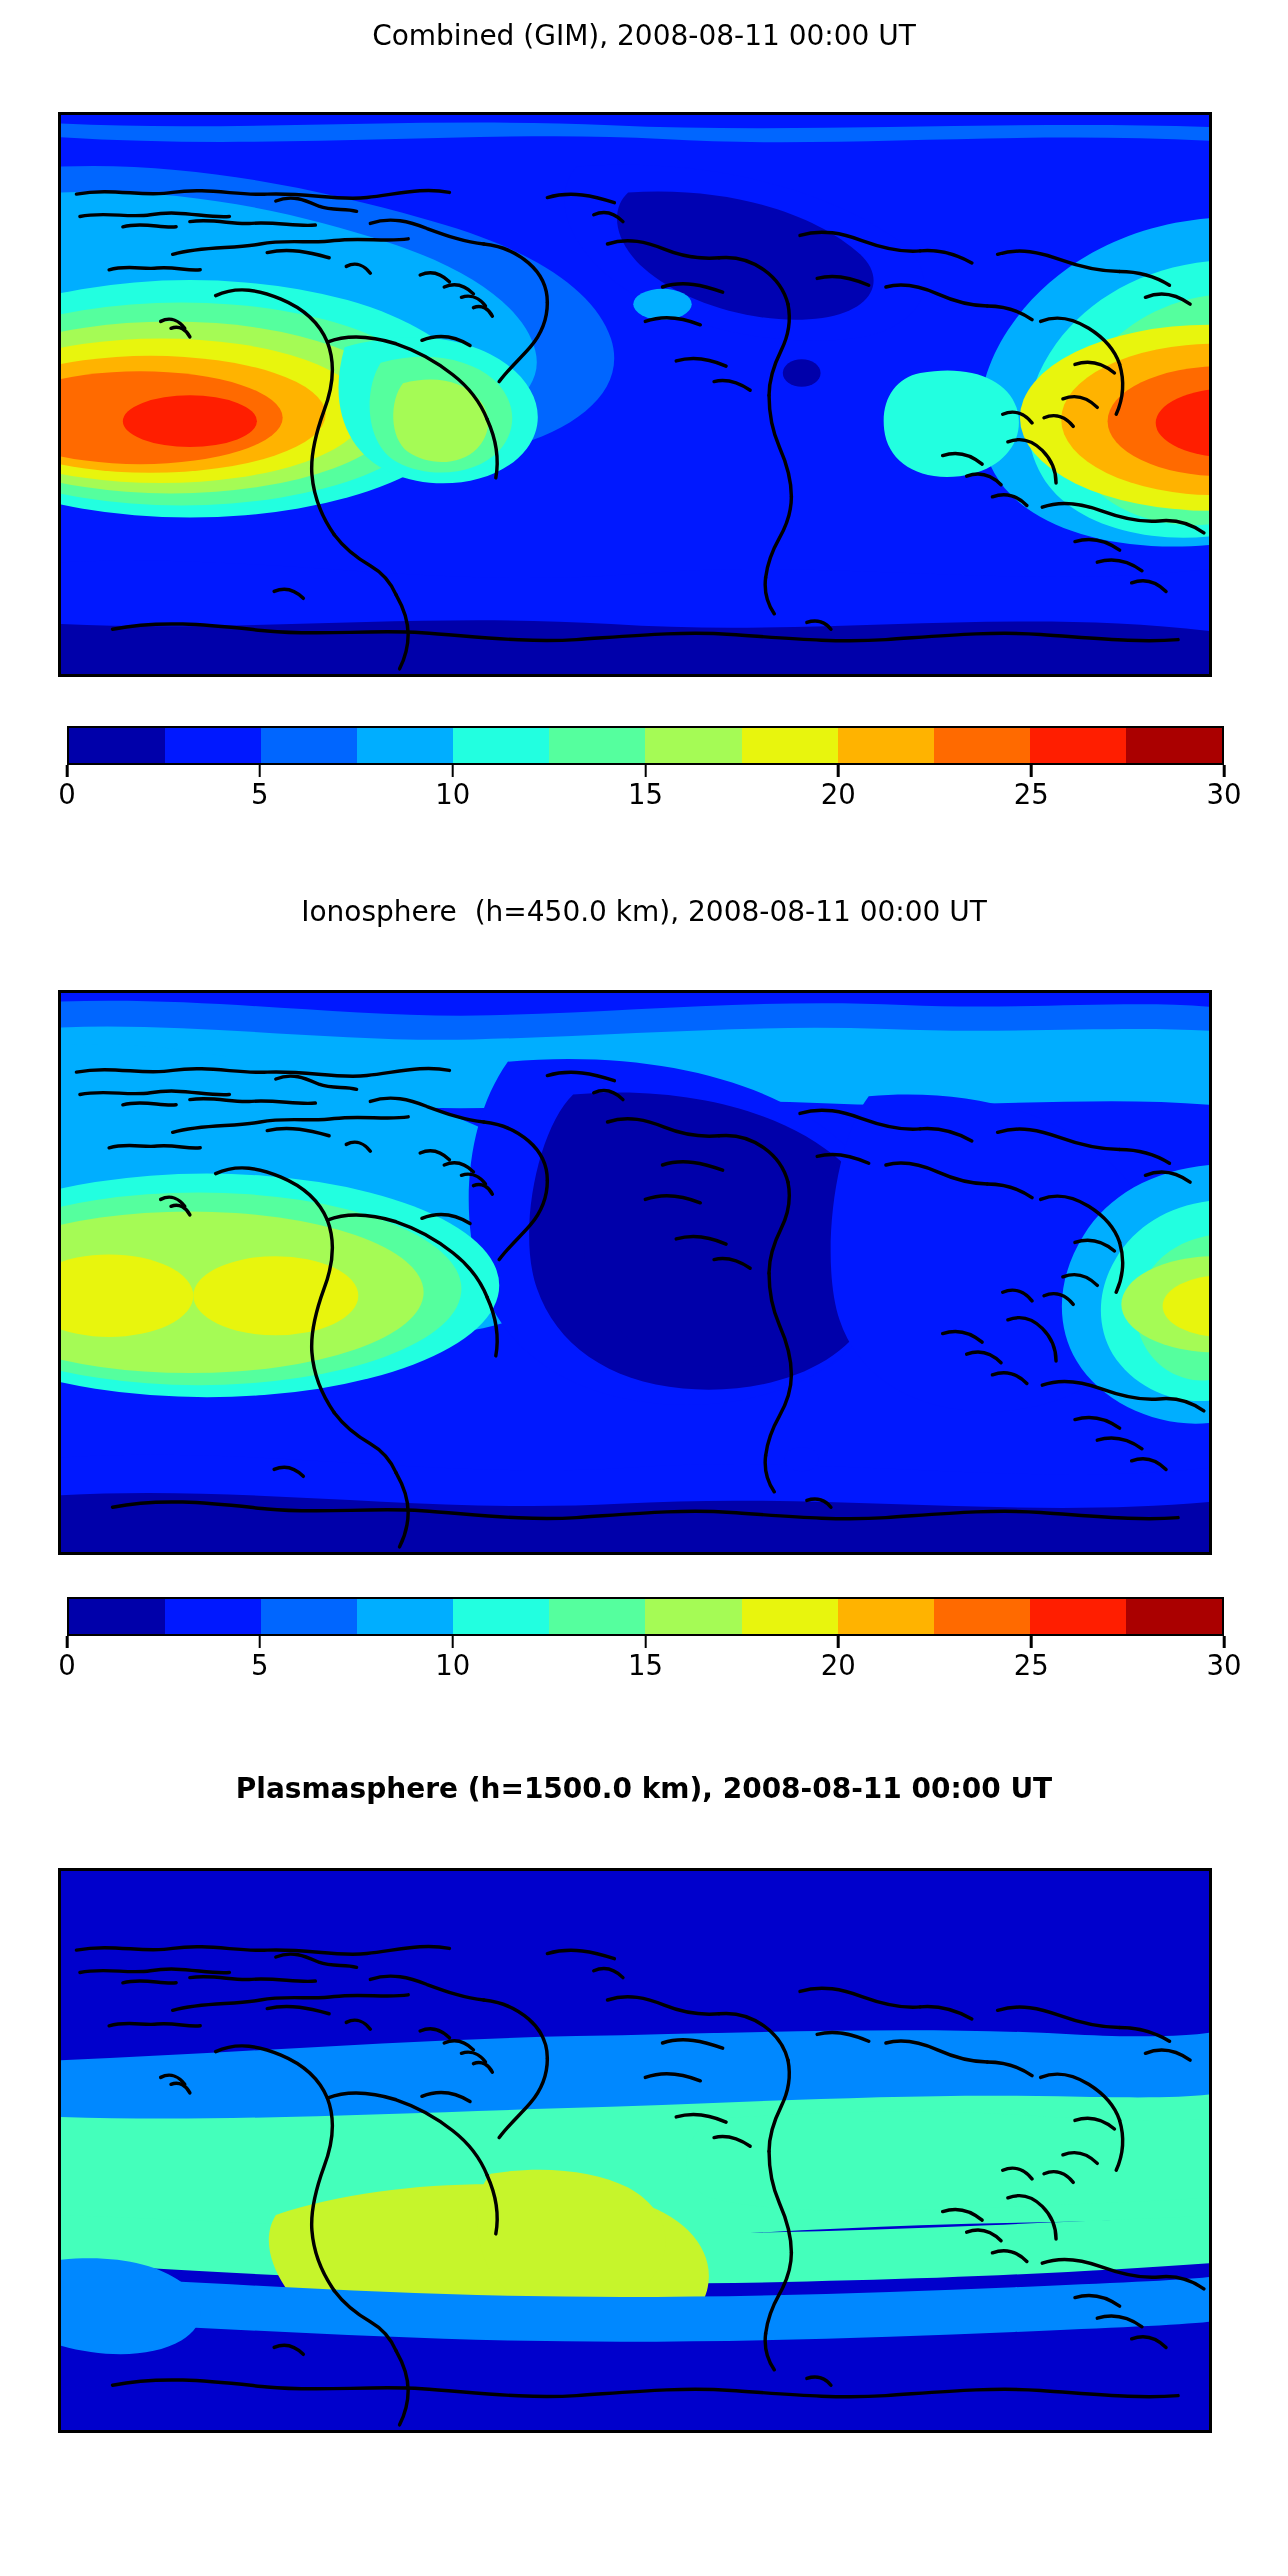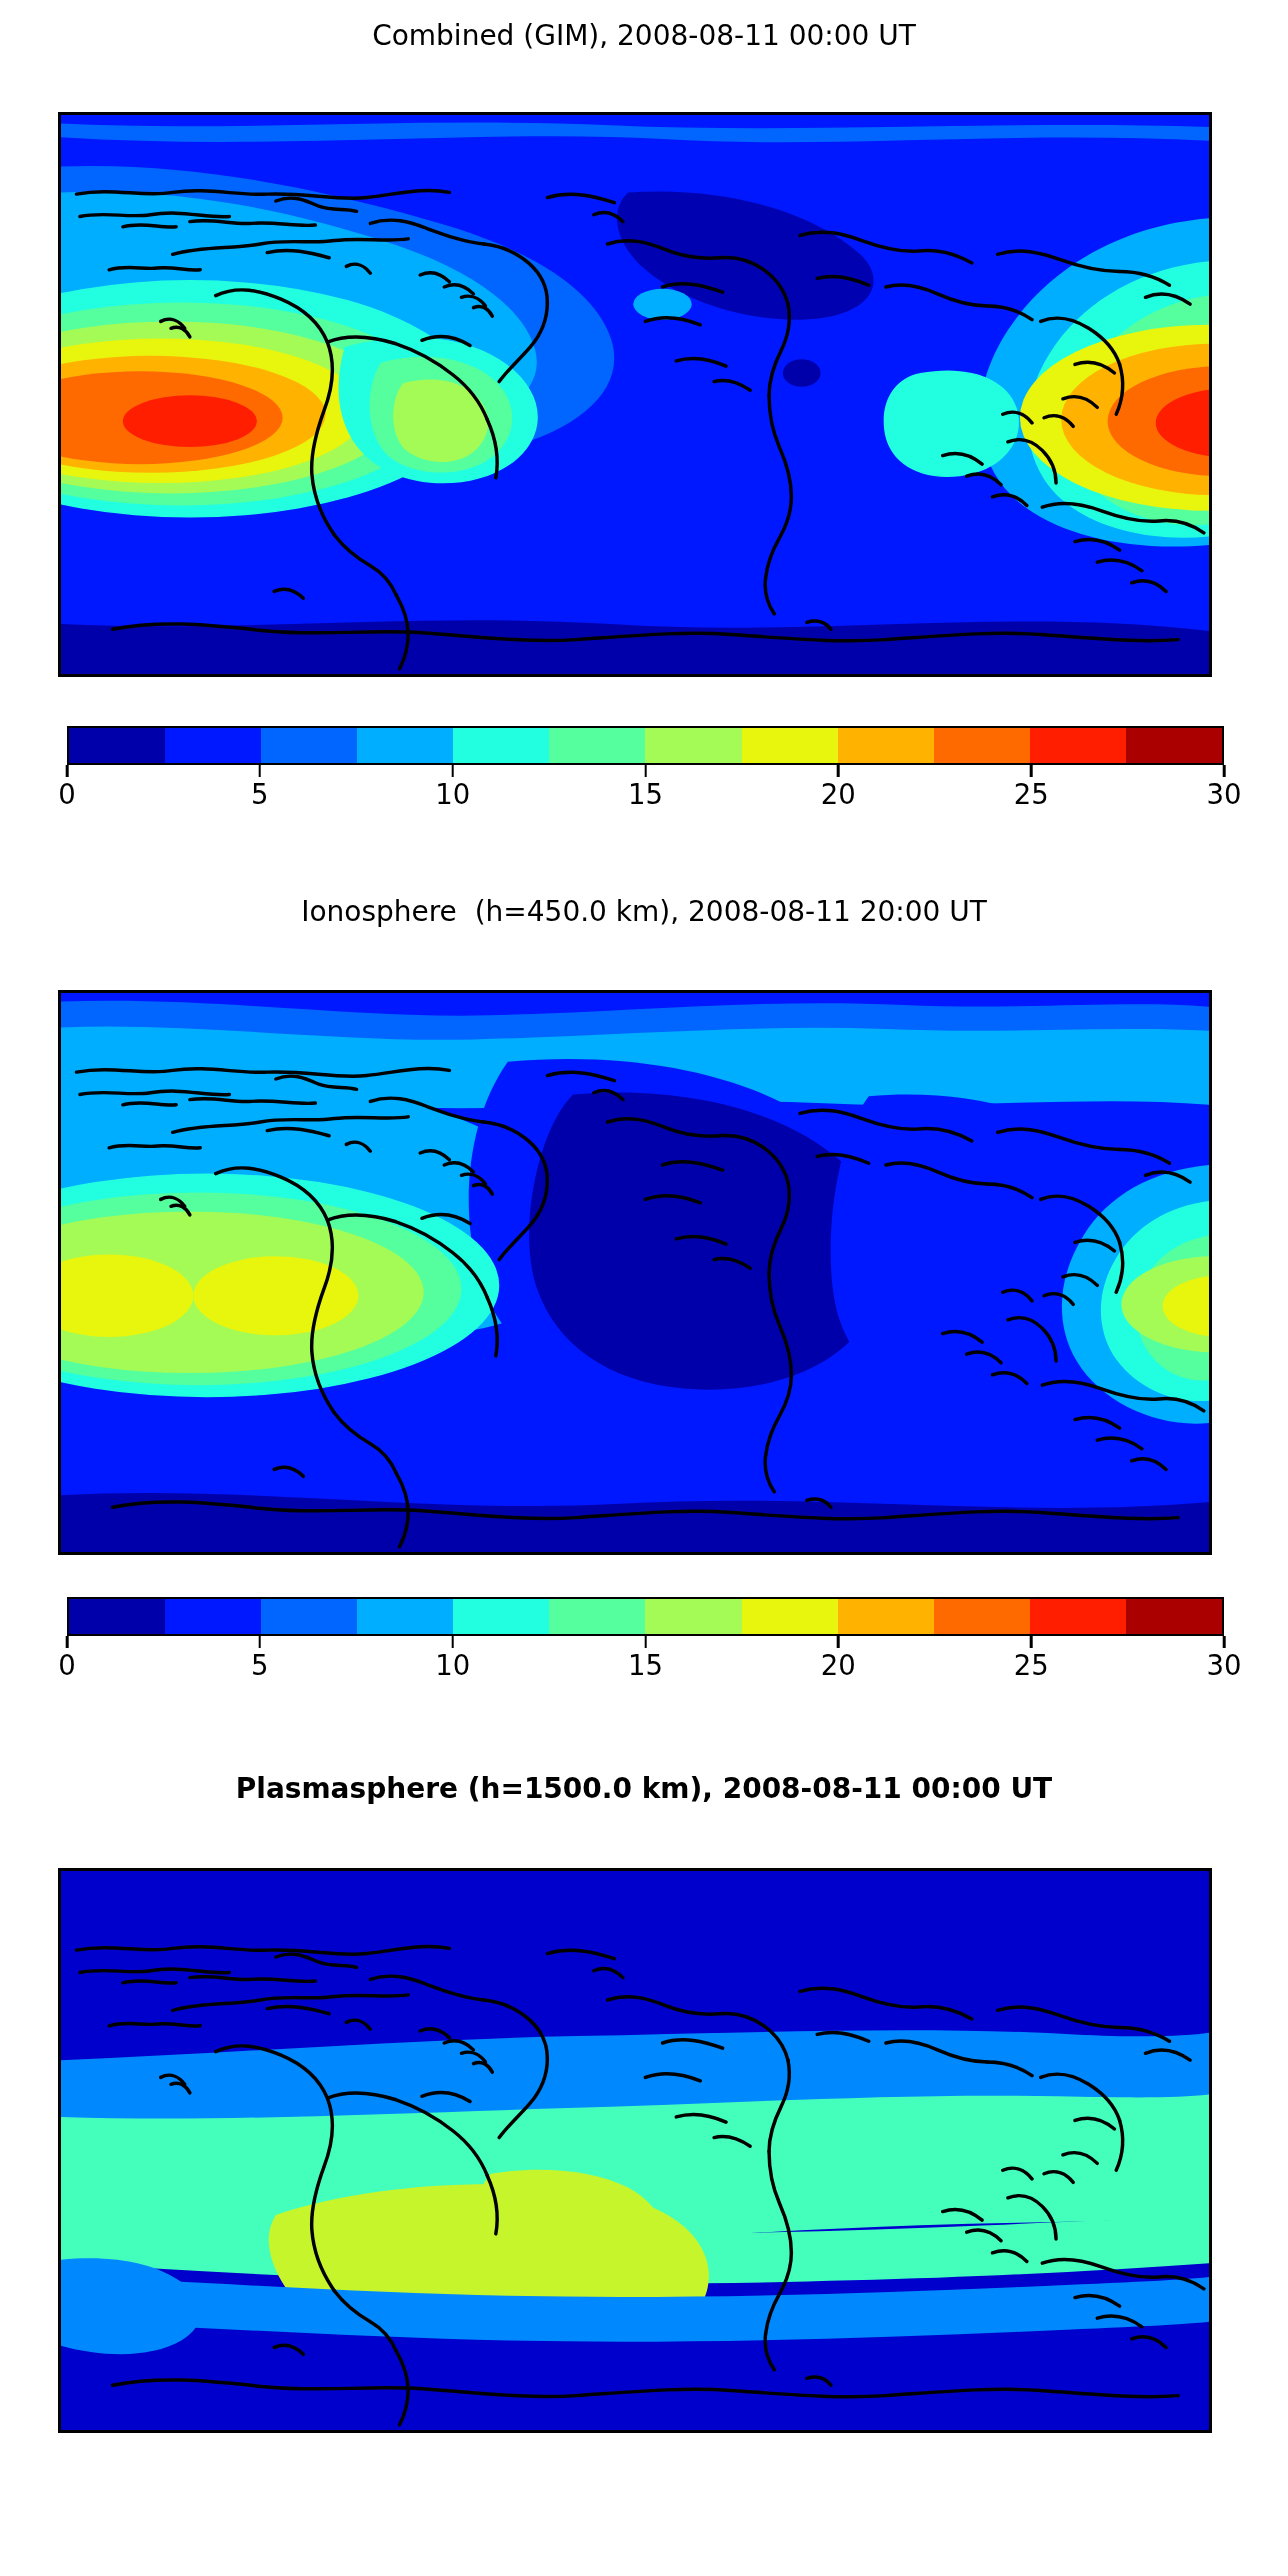--- a/index.html
+++ b/index.html
@@ -227,21 +227,21 @@
         <div class="cbar-label" style="left:33.333%">10</div>
         <div class="cbar-label" style="left:50%">15</div>
         <div class="cbar-label" style="left:66.667%">20</div>
         <div class="cbar-label" style="left:83.333%">25</div>
         <div class="cbar-label" style="left:100%">30</div>
       </div>
     </div>
   </div>
 
   <div class="panel" style="top:859px;height:880px;">
-    <div class="panel-title" style="top:36px;">Ionosphere  (h=450.0 km), 2008-08-11 20:00 UT</div>
+    <div class="panel-title" style="top:36px;">Ionosphere  (h=450.0 km), 2008-08-11 00:00 UT</div>
 
     <div class="map-frame" style="left:58px; top:131px; width:1154px; height:565px;">
       <div class="map-inner">
         <svg class="map-svg" viewBox="0 0 1336 650" preserveAspectRatio="none">
           <defs>
             <clipPath id="cp2">
                 <rect x="0" y="0" width="1336" height="650"></rect>
               </clipPath>
           </defs>
           <g clip-path="url(#cp2)">

